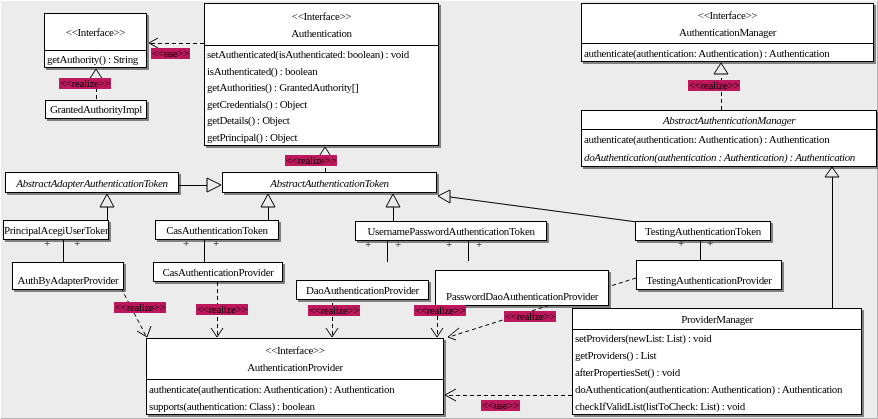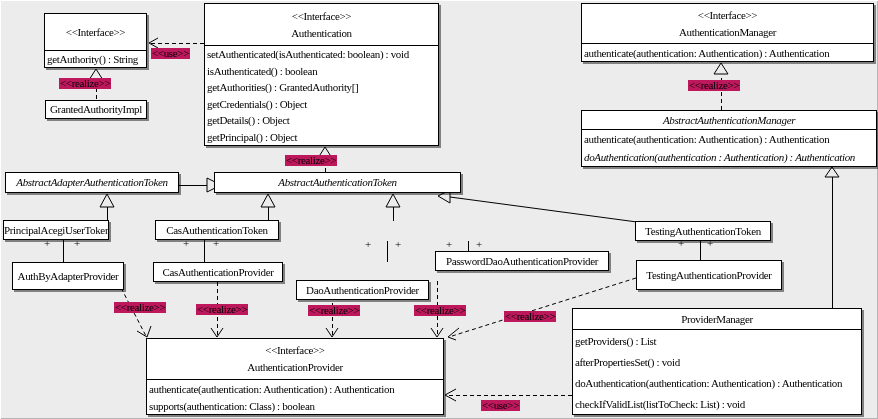--- a/index.html
+++ b/index.html
@@ -12,21 +12,21 @@
   #edges { position:absolute; left:0; top:0; z-index:1; }
   .cls {
     position:absolute; box-sizing:border-box; background:#ffffff;
     border:1px solid #000; box-shadow:2px 2px 0 rgba(0,0,0,0.45);
     z-index:2; display:flex; flex-direction:column; overflow:hidden;
   }
   .cls .hd {
     flex:0 0 auto; display:flex; flex-direction:column; justify-content:center;
     text-align:center; overflow:hidden;
   }
-  .cls.single { justify-content:center; text-align:center; }
+  .cls.single { justify-content:flex-end; text-align:center; }
   .stereo,.nm { white-space:nowrap; line-height:17px; }
   .mts {
     flex:1; border-top:1px solid #000; display:flex; flex-direction:column;
     justify-content:space-around; overflow:hidden;
   }
   .m { white-space:nowrap; overflow:hidden; padding:0 2px; }
   .it { font-style:italic; }
   .lbl {
     position:absolute; z-index:3; background:#be185d; padding:0 1px;
     white-space:nowrap; line-height:11px;
@@ -178,55 +178,59 @@
     <div class="mts">
       <div class="m">authenticate(authentication: Authentication) : Authentication</div>
       <div class="m it">doAuthentication(authentication : Authentication) : Authentication</div>
     </div>
   </div>
 
   <div class="cls single" style="left:5px;top:172px;width:174px;height:21px">
     <div class="nm it">AbstractAdapterAuthenticationToken</div>
   </div>
 
-  <div class="cls single" style="left:214px;top:172px;width:247px;height:21px">
+  <div class="cls single" style="left:222px;top:172px;width:215px;height:21px">
     <div class="nm it">AbstractAuthenticationToken</div>
   </div>
 
   <div class="cls single" style="left:3px;top:220px;width:106px;height:20px">
     <div class="nm">PrincipalAcegiUserToken</div>
   </div>
   <div class="cls single" style="left:155px;top:220px;width:124px;height:20px">
     <div class="nm">CasAuthenticationToken</div>
   </div>
+  <div class="cls single" style="left:355px;top:221px;width:192px;height:20px">
+    <div class="nm">UsernamePasswordAuthenticationToken</div>
+  </div>
   <div class="cls single" style="left:635px;top:221px;width:136px;height:20px">
     <div class="nm">TestingAuthenticationToken</div>
   </div>
 
   <div class="cls single" style="left:12px;top:262px;width:112px;height:28px">
     <div class="nm">AuthByAdapterProvider</div>
   </div>
   <div class="cls single" style="left:153px;top:262px;width:130px;height:20px">
     <div class="nm">CasAuthenticationProvider</div>
   </div>
   <div class="cls single" style="left:296px;top:280px;width:133px;height:20px">
     <div class="nm">DaoAuthenticationProvider</div>
   </div>
-  <div class="cls single" style="left:435px;top:251px;width:174px;height:20px">
+  <div class="cls single" style="left:435px;top:270px;width:174px;height:36px">
     <div class="nm">PasswordDaoAuthenticationProvider</div>
   </div>
   <div class="cls single" style="left:636px;top:260px;width:146px;height:30px">
     <div class="nm">TestingAuthenticationProvider</div>
   </div>
 
   <div class="cls" style="left:572px;top:308px;width:290px;height:107px">
     <div class="hd" style="height:20px">
       <div class="nm">ProviderManager</div>
     </div>
     <div class="mts">
+      <div class="m">setProviders(newList: List) : void</div>
       <div class="m">getProviders() : List</div>
       <div class="m">afterPropertiesSet() : void</div>
       <div class="m">doAuthentication(authentication: Authentication) : Authentication</div>
       <div class="m">checkIfValidList(listToCheck: List) : void</div>
     </div>
   </div>
 
   <div class="cls" style="left:146px;top:338px;width:298px;height:77px">
     <div class="hd" style="height:40px">
       <div class="stereo">&lt;&lt;Interface&gt;&gt;</div>

